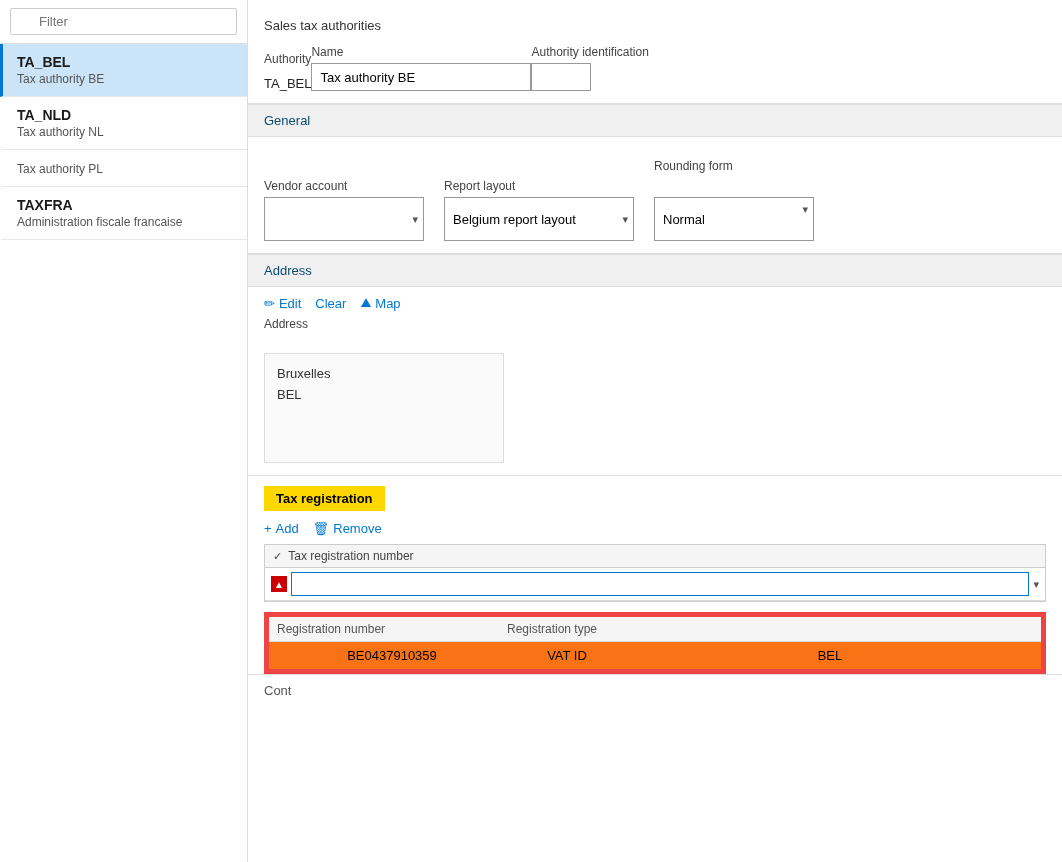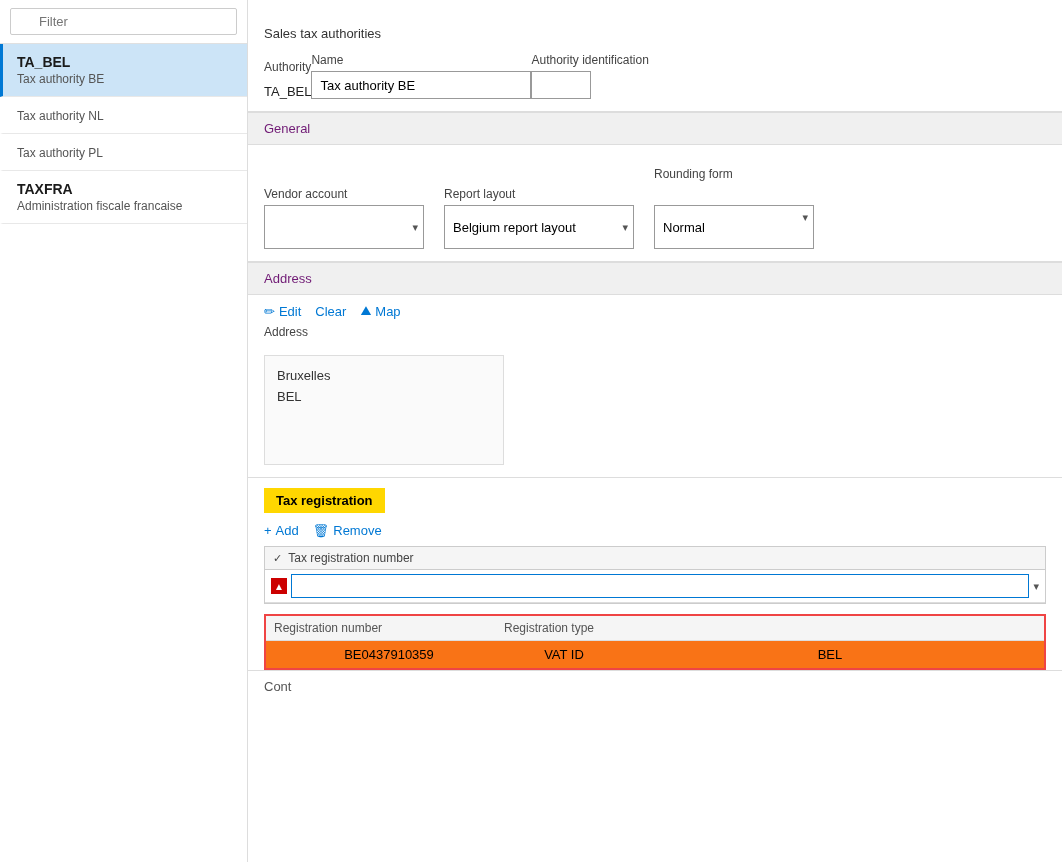--- a/index.html
+++ b/index.html
@@ -58,28 +58,28 @@
       background: #fff;
       overflow-y: auto;
       padding: 0;
     }
 
     
     .section-header {
       background: #f0f0f0;
       padding: 8px 16px;
       font-size: 13px;
-      color: #701a75;
+      color: #0c4a6e;
       border-bottom: 1px solid #ddd;
       border-top: 1px solid #ddd;
     }
 
     
     .page-section-title {
-      padding: 26px 16px 6px 16px;
+      padding: 18px 16px 6px 16px;
       font-size: 13px;
       color: #333;
       font-weight: 400;
     }
 
     .authority-row {
       display: flex;
       align-items: flex-end;
       padding: 6px 16px 12px 16px;
     }
@@ -146,21 +146,21 @@
     .action-link {
       display: flex;
       align-items: center;
       gap: 4px;
       color: #0078d4;
       cursor: pointer;
       font-size: 13px;
       text-decoration: none;
     }
     .address-box {
-      margin: 12px 16px 12px 16px;
+      margin: 18px 16px 12px 16px;
       border: 1px solid #ddd;
       background: #fafafa;
       padding: 10px 12px;
       min-height: 110px;
       width: 240px;
       font-size: 13px;
       line-height: 1.6;
       color: #333;
     }
 
@@ -229,21 +229,21 @@
     .dropdown-chevron {
       color: #555;
       font-size: 11px;
       margin-left: 4px;
       cursor: pointer;
     }
 
     
     .dropdown-results {
       background: #fff;
-      border: 2px solid #ef4444;
+      border: 5px solid #ef4444;
       margin: 0 16px 0 16px;
       font-size: 13px;
     }
     .dropdown-results-header {
       display: flex;
       background: #f5f5f5;
       border-bottom: 1px solid #ddd;
       padding: 5px 8px;
       font-size: 12px;
       color: #555;
@@ -279,20 +279,21 @@
       <span class="filter-icon">⌕</span>
       <input class="filter-input" type="text" placeholder="Filter" style="">
     </div>
   </div>
   <div class="sidebar-list">
     <div class="sidebar-item active">
       <div class="sidebar-item-title">TA_BEL</div>
       <div class="sidebar-item-subtitle">Tax authority BE</div>
     </div>
     <div class="sidebar-item">
+      <div class="sidebar-item-title">TA_NLD</div>
       <div class="sidebar-item-subtitle">Tax authority NL</div>
     </div>
     <div class="sidebar-item">
       <div class="sidebar-item-subtitle">Tax authority PL</div>
     </div>
     <div class="sidebar-item">
       <div class="sidebar-item-title">TAXFRA</div>
       <div class="sidebar-item-subtitle">Administration fiscale francaise</div>
     </div>
   </div>

